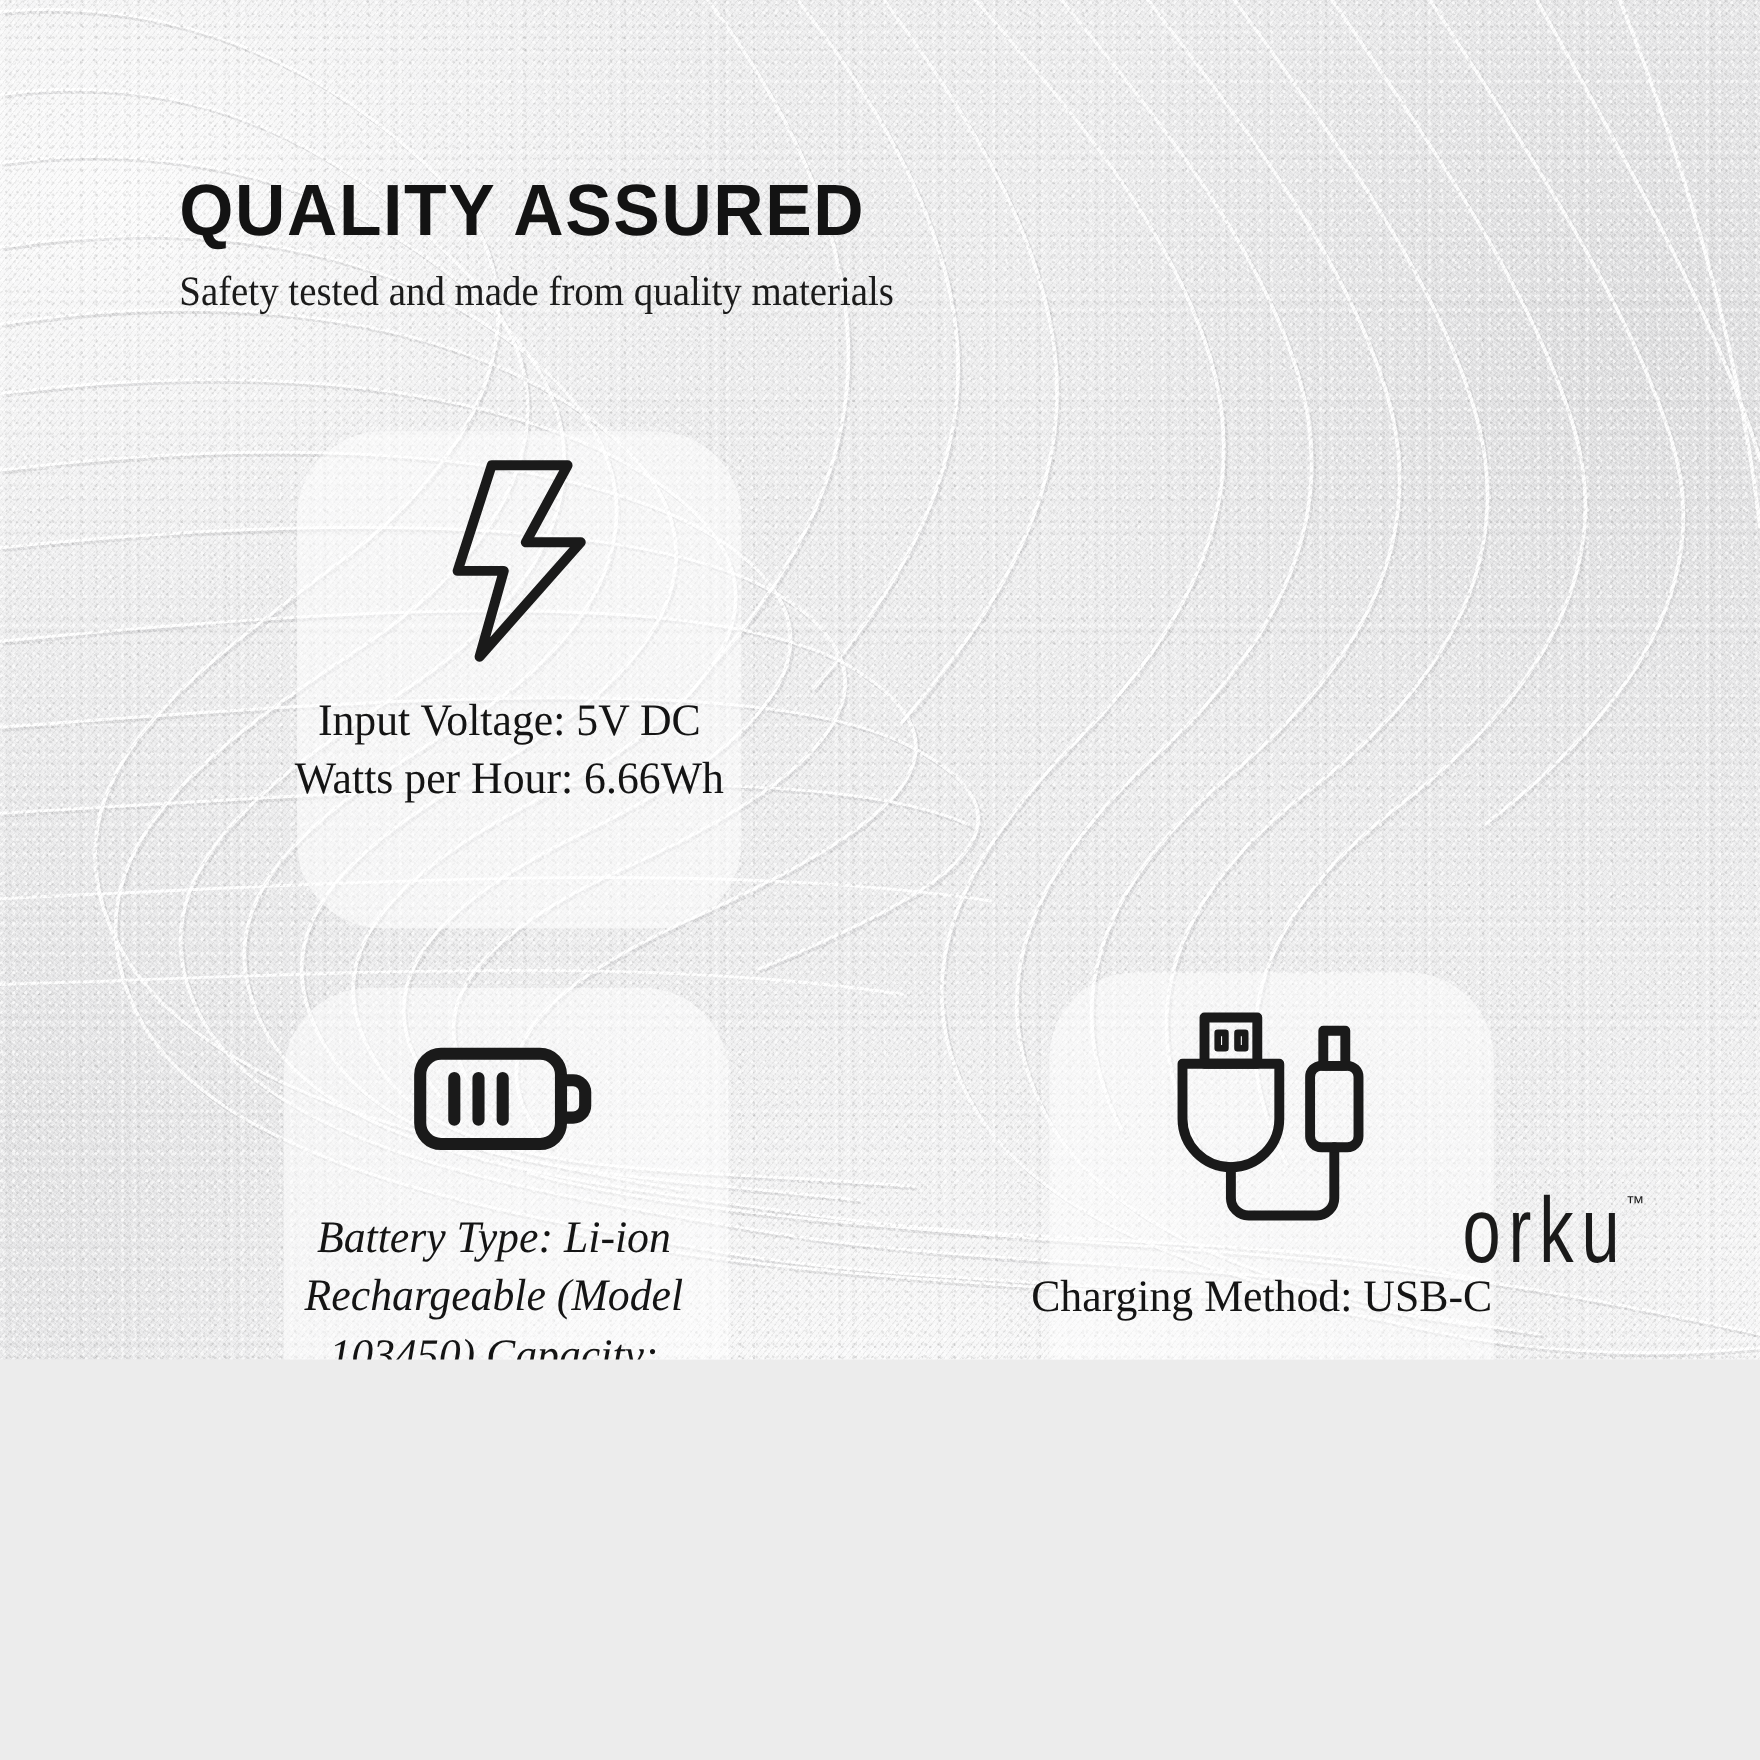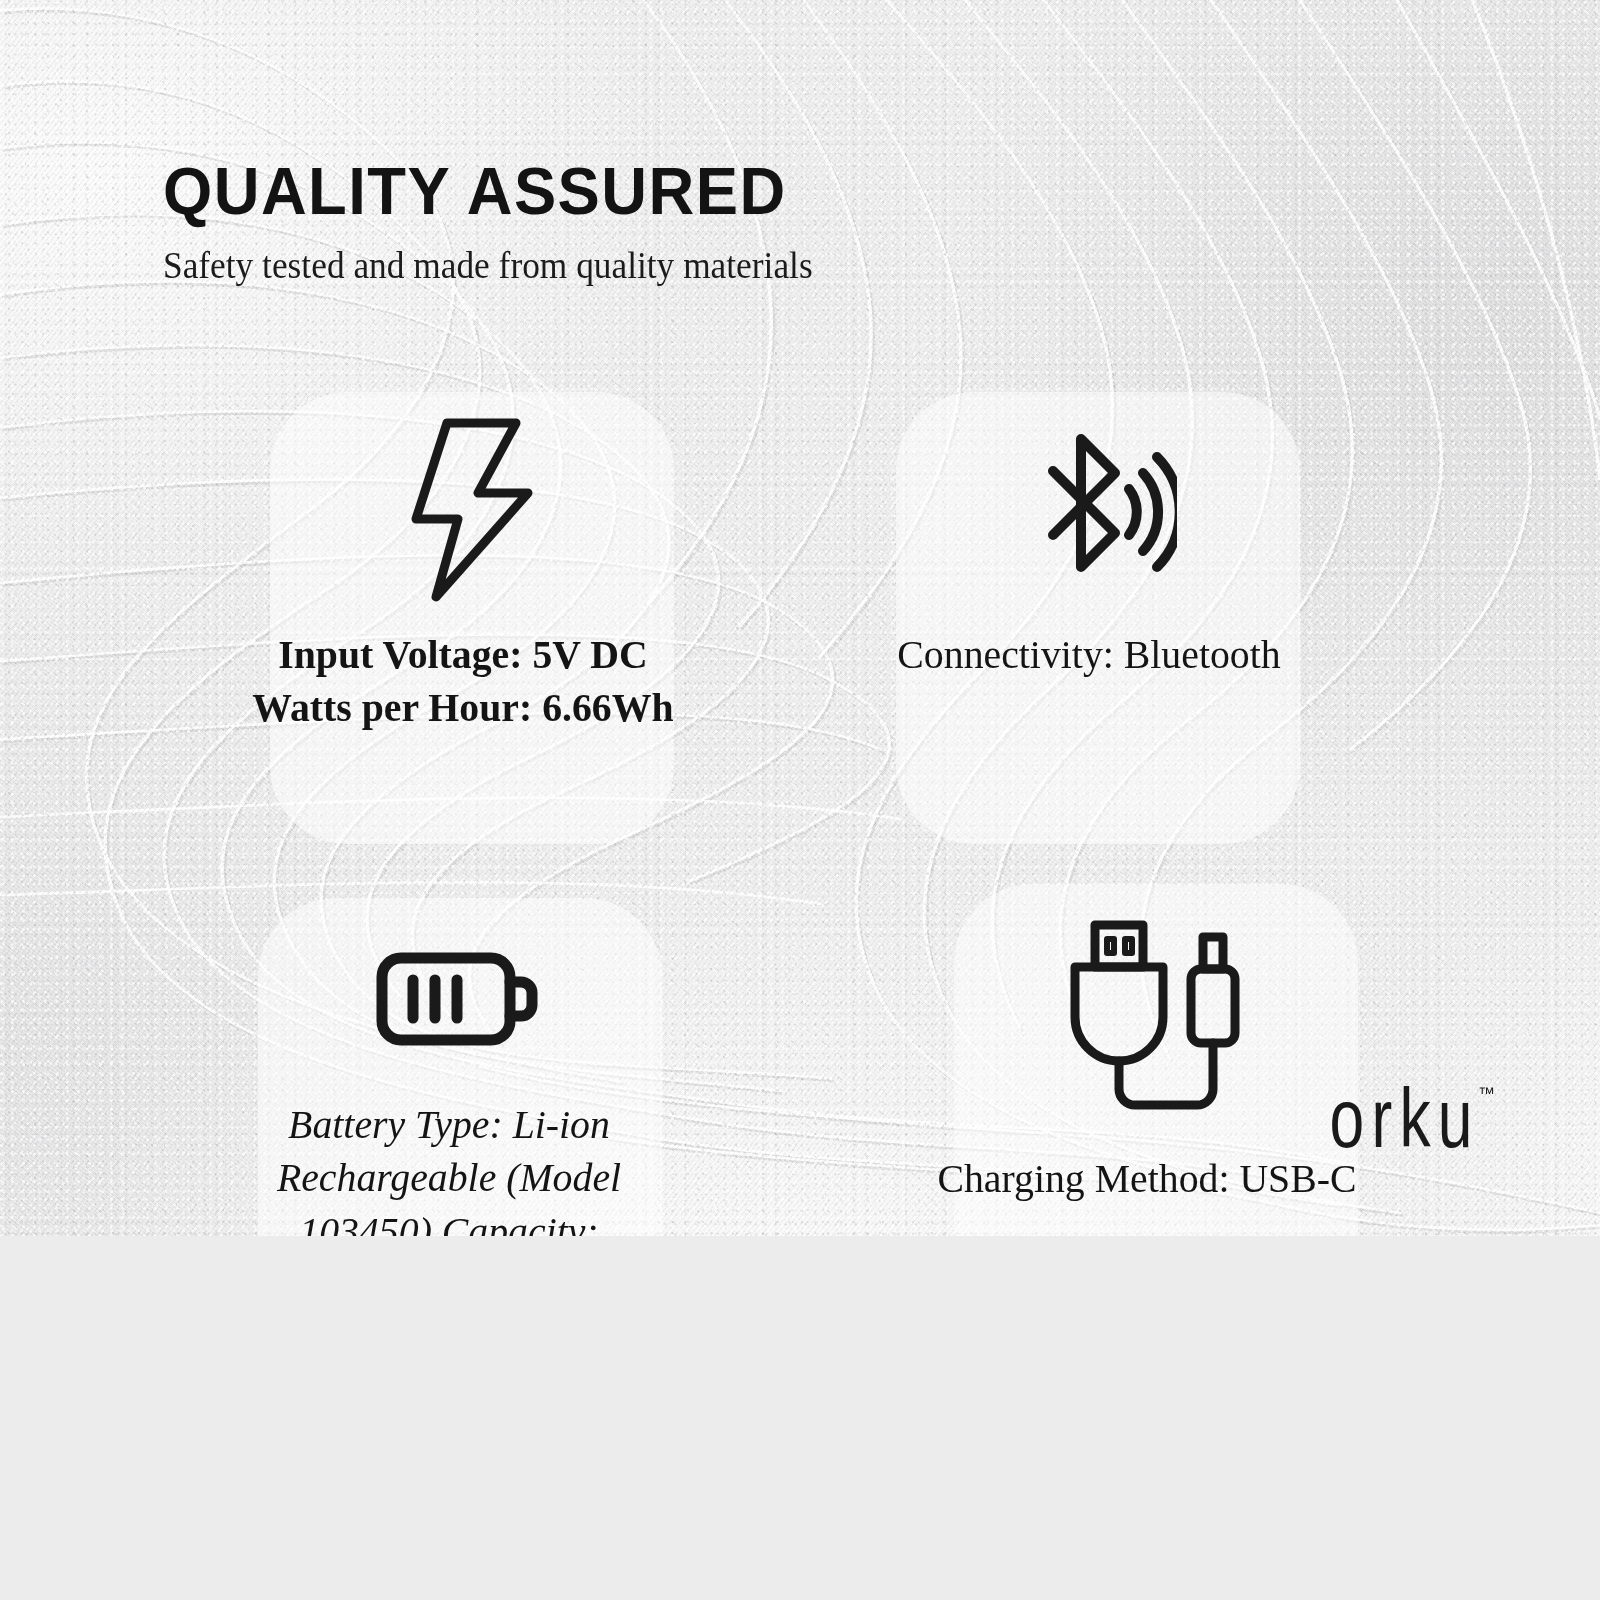--- a/index.html
+++ b/index.html
@@ -98,21 +98,21 @@
 
   .card {
     position:absolute;
     width:404px;
     border-radius:78px;
     background:rgba(255,255,255,.52);
     display:flex;
     flex-direction:column;
     align-items:center;
   }
-  .card.c1 { left:270px; top:392px;  height:452px;font-weight:bold; }
+  .card.c1 { left:270px; top:392px;  height:452px; }
   .card.c2 { left:896px; top:392px;  height:452px; }
   .card.c3 { left:258px; top:898px;  height:452px;font-style:italic; }
   .card.c4 { left:954px; top:884px;  height:452px; }
 
   .icon-wrap {
     display:flex; align-items:center; justify-content:center;
     width:100%;
   }
   .card.c1 .icon-wrap { height:236px; }
   .card.c2 .icon-wrap { height:236px; }
@@ -237,31 +237,20 @@
 
     <div class="card c1">
       <div class="icon-wrap">
         <svg width="132" height="190" viewBox="0 0 132 190">
           <path d="M41 8 L110 8 L72 78 L122 78 L30 182 L52 104 L10 104 Z" stroke-width="9"></path>
         </svg>
       </div>
       <div class="card-text">Input Voltage: 5V DC Watts per Hour: 6.66Wh</div>
     </div>
 
-    <div class="card c2">
-      <div class="icon-wrap">
-        <svg width="158" height="170" viewBox="0 0 158 170">
-          <path d="M34 46 L96 108 L62 142 L62 14 L96 48 L34 110" stroke-width="10"></path>
-          <path d="M110 64 A38 38 0 0 1 110 110" stroke-width="10"></path>
-          <path d="M124 48 A58 58 0 0 1 124 126" stroke-width="10"></path>
-          <path d="M138 32 A78 78 0 0 1 138 142" stroke-width="10"></path>
-        </svg>
-      </div>
-      <div class="card-text">Connectivity: Bluetooth</div>
-    </div>
 
     <div class="card c3">
       <div class="icon-wrap">
         <svg width="170" height="108" viewBox="0 0 170 108">
           <rect x="7" y="14" width="128" height="82" rx="19" stroke-width="11"></rect>
           <path d="M135 38 L146 38 A11 11 0 0 1 157 49 L157 61 A11 11 0 0 1 146 72 L135 72" stroke-width="11"></path>
           <line x1="38" y1="36" x2="38" y2="74" stroke-width="11"></line>
           <line x1="60" y1="36" x2="60" y2="74" stroke-width="11"></line>
           <line x1="82" y1="36" x2="82" y2="74" stroke-width="11"></line>
         </svg>

